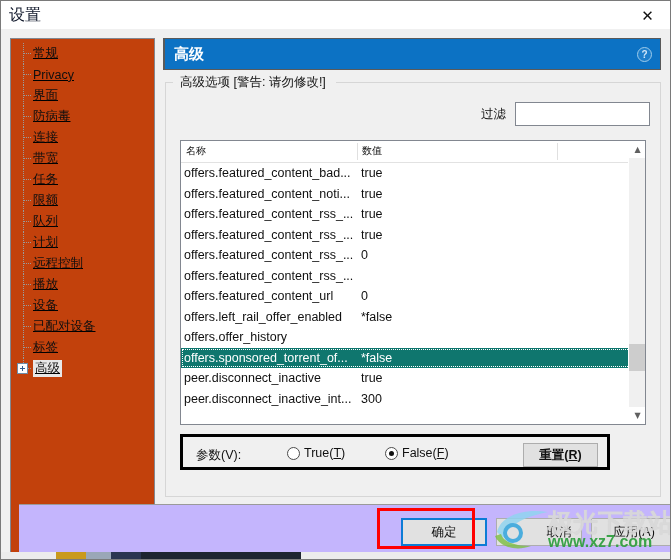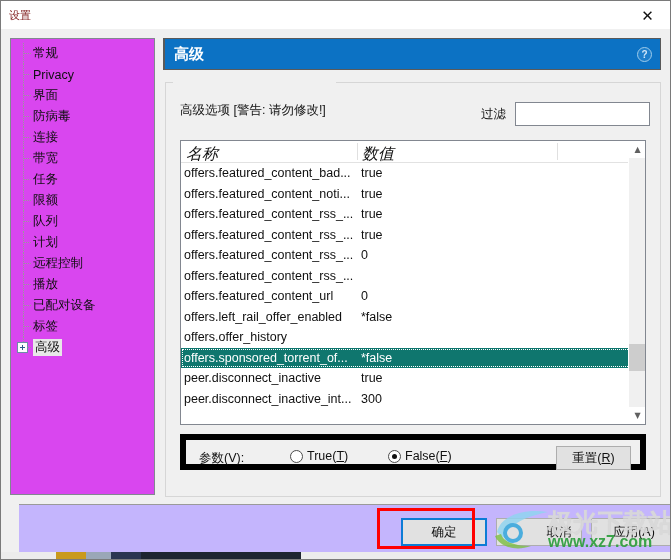--- a/index.html
+++ b/index.html
@@ -20,45 +20,46 @@
 
   
   .titlebar {
     position: absolute; left: 0; top: 0;
     width: 669px; height: 29px;
     background: #ffffff;
     border-bottom: 1px solid #f0f0f0;
   }
   .titlebar .title {
     position: absolute; left: 8px; top: 6px;
-    font-size: 11px; color: #7f1d1d;
+    font-size: 16px; color: #0f172a;
     line-height: 16px;
   }
   .close-btn {
     position: absolute; right: 0; top: 0;
     width: 45px; height: 29px;
     display: flex; align-items: center; justify-content: center;
     font-size: 15px; color: #111; font-family: "DejaVu Sans", sans-serif;
     cursor: default;
   }
 
   
   .dialog-body {
     position: absolute; left: 0; top: 29px;
     width: 669px; height: 474px;
     background: #f0f0f0;
   }
 
   
   .tree-panel {
     position: absolute; left: 9px; top: 8px;
-    width: 145px; height: 457px;
-    background: #d946ef;
+    width: 145px; height: 521px;
+    background: #c2410c;
     border: 1px solid #828790;
     overflow: hidden;
+    text-decoration: underline;
   }
   .tree-inner { position: relative; padding: 4px 0 0 0; }
   .tree-item {
     position: relative;
     height: 21px;
     display: flex; align-items: center;
     padding-left: 22px;
     font-size: 12.5px; color: #0f0f0f;
     white-space: nowrap;
     cursor: default;
@@ -135,21 +136,20 @@
   .groupbox .gb-top-right {
     position: absolute; left: 170px; top: 0; right: -1px; height: 1px;
     background: #d6d6d6;
   }
   .gb-legend {
     position: absolute; left: 10px; top: -8px;
     background: #f0f0f0;
     padding: 0 4px;
     font-size: 12.5px; color: #111;
     white-space: nowrap;
-    margin-top: 28px;
   }
 
   
   .filter-row {
     position: absolute; right: 10px; top: 20px;
     display: flex; align-items: center;
   }
   .filter-label { font-size: 12.5px; color: #111; margin-right: 9px; }
   .filter-input {
     width: 135px; height: 24px;
@@ -170,21 +170,21 @@
     overflow: hidden;
   }
   .lv-head {
     position: relative;
     height: 22px;
     background: #ffffff;
     border-bottom: 1px solid #e2e2e2;
   }
   .lv-head .hcell {
     position: absolute; top: 3px;
-    font-size: 16px; color: #111; font-style: italic;
+    font-size: 10px; color: #111;
   }
   .lv-head .hdiv {
     position: absolute; top: 2px;
     width: 1px; height: 17px;
     background: #e0e0e0;
   }
   .lv-rows { position: relative; }
   .lv-row {
     position: relative;
     height: 20.5px;
@@ -228,22 +228,22 @@
   }
   .vscroll .thumb {
     position: absolute; left: 0; width: 17px; height: 27px;
     top: 203px;
     background: #cdcdcd;
   }
 
   
   .param-panel {
     position: absolute; left: 14px; top: 352px;
-    width: 466px; height: 36px;
-    border: 6px solid #000000;
+    width: 430px; height: 36px;
+    border: 3px solid #000000;
     background: #f0f0f0;
   }
   .param-label {
     position: absolute; left: 13px; top: 10px;
     font-size: 12.5px; color: #111;
   }
   .radio {
     position: absolute; top: 9px;
     display: flex; align-items: center;
     font-size: 12.5px; color: #111;
@@ -263,20 +263,21 @@
   }
   .radio .u { text-decoration: underline; }
   .reset-btn {
     position: absolute; right: 9px; top: 6px;
     width: 75px; height: 24px;
     background: #e1e1e1;
     border: 1px solid #adadad;
     display: flex; align-items: center; justify-content: center;
     font-size: 12.5px; color: #111;
     cursor: default;
+    font-weight: bold;
   }
   .reset-btn .u { text-decoration: underline; }
 
   
   .footer {
     position: absolute; left: 18px; top: 503px;
     width: 669px; height: 55px;
     background: #c4b5fd;
     border-top: 1px solid #9a9a9a;
   }
@@ -400,20 +401,25 @@
           </div>
           <div class="tree-item">
             <div class="vline"></div>
             <div class="tline"></div>
             <span class="lbl">远程控制</span>
           </div>
           <div class="tree-item">
             <div class="vline"></div>
             <div class="tline"></div>
             <span class="lbl">播放</span>
+          </div>
+          <div class="tree-item">
+            <div class="vline"></div>
+            <div class="tline"></div>
+            <span class="lbl">设备</span>
           </div>
           <div class="tree-item">
             <div class="vline"></div>
             <div class="tline"></div>
             <span class="lbl">已配对设备</span>
           </div>
           <div class="tree-item">
             <div class="vline"></div>
             <div class="tline"></div>
             <span class="lbl">标签</span>

